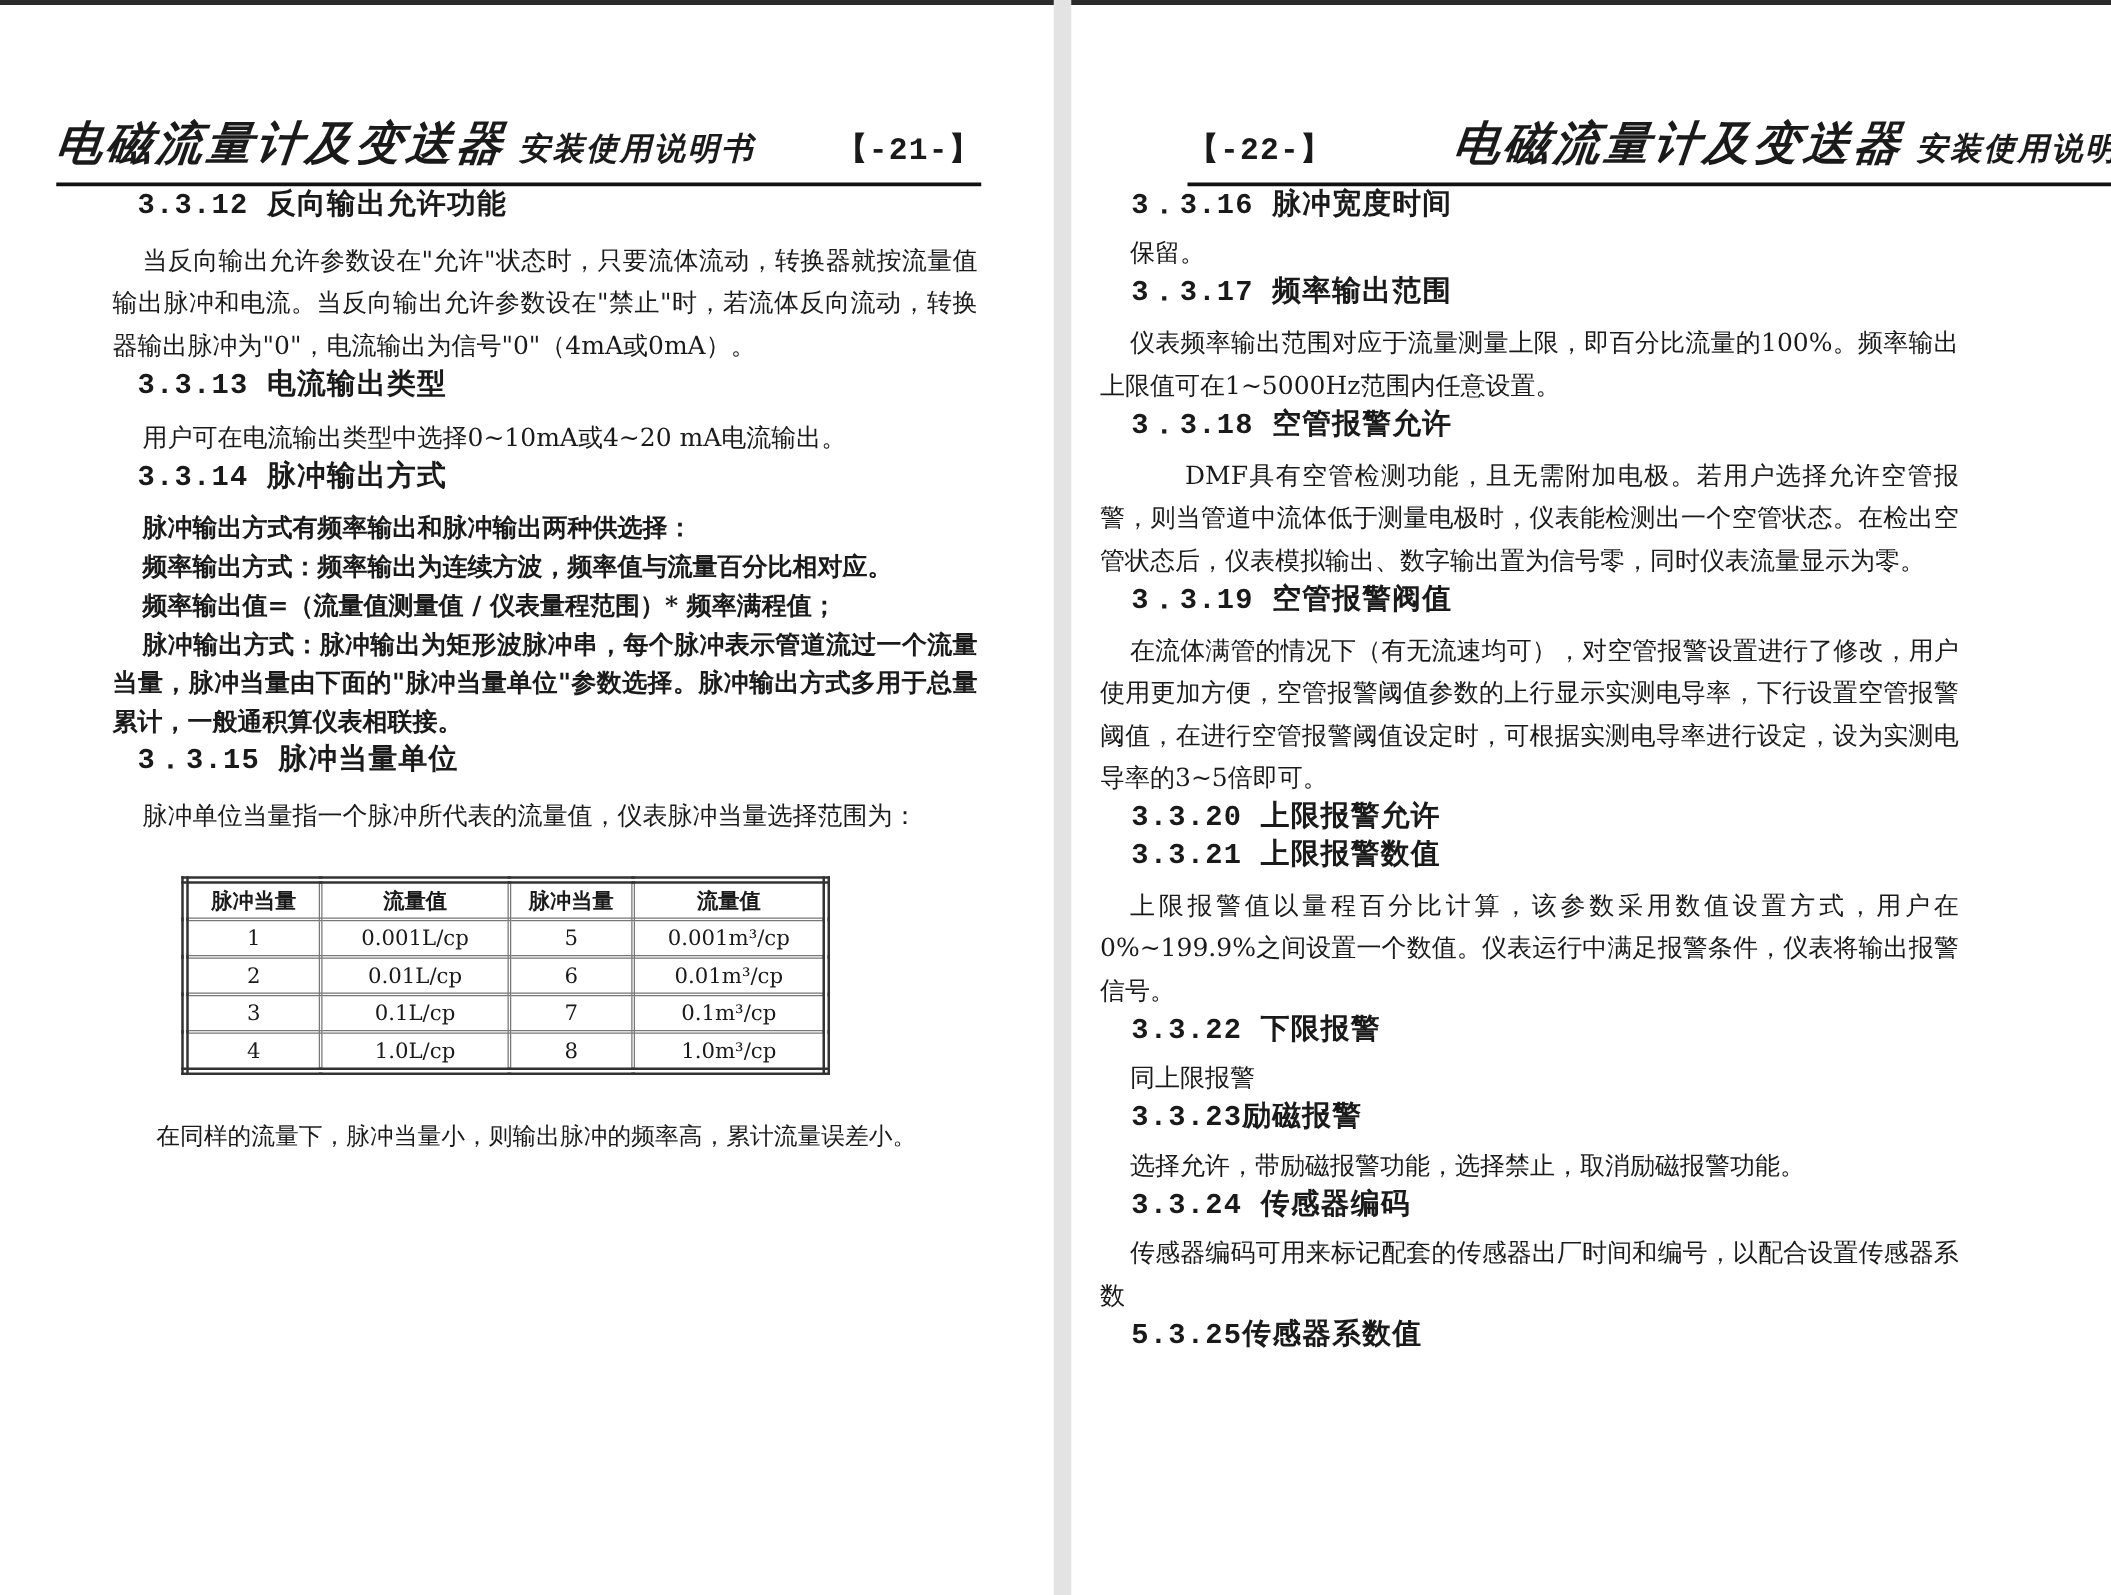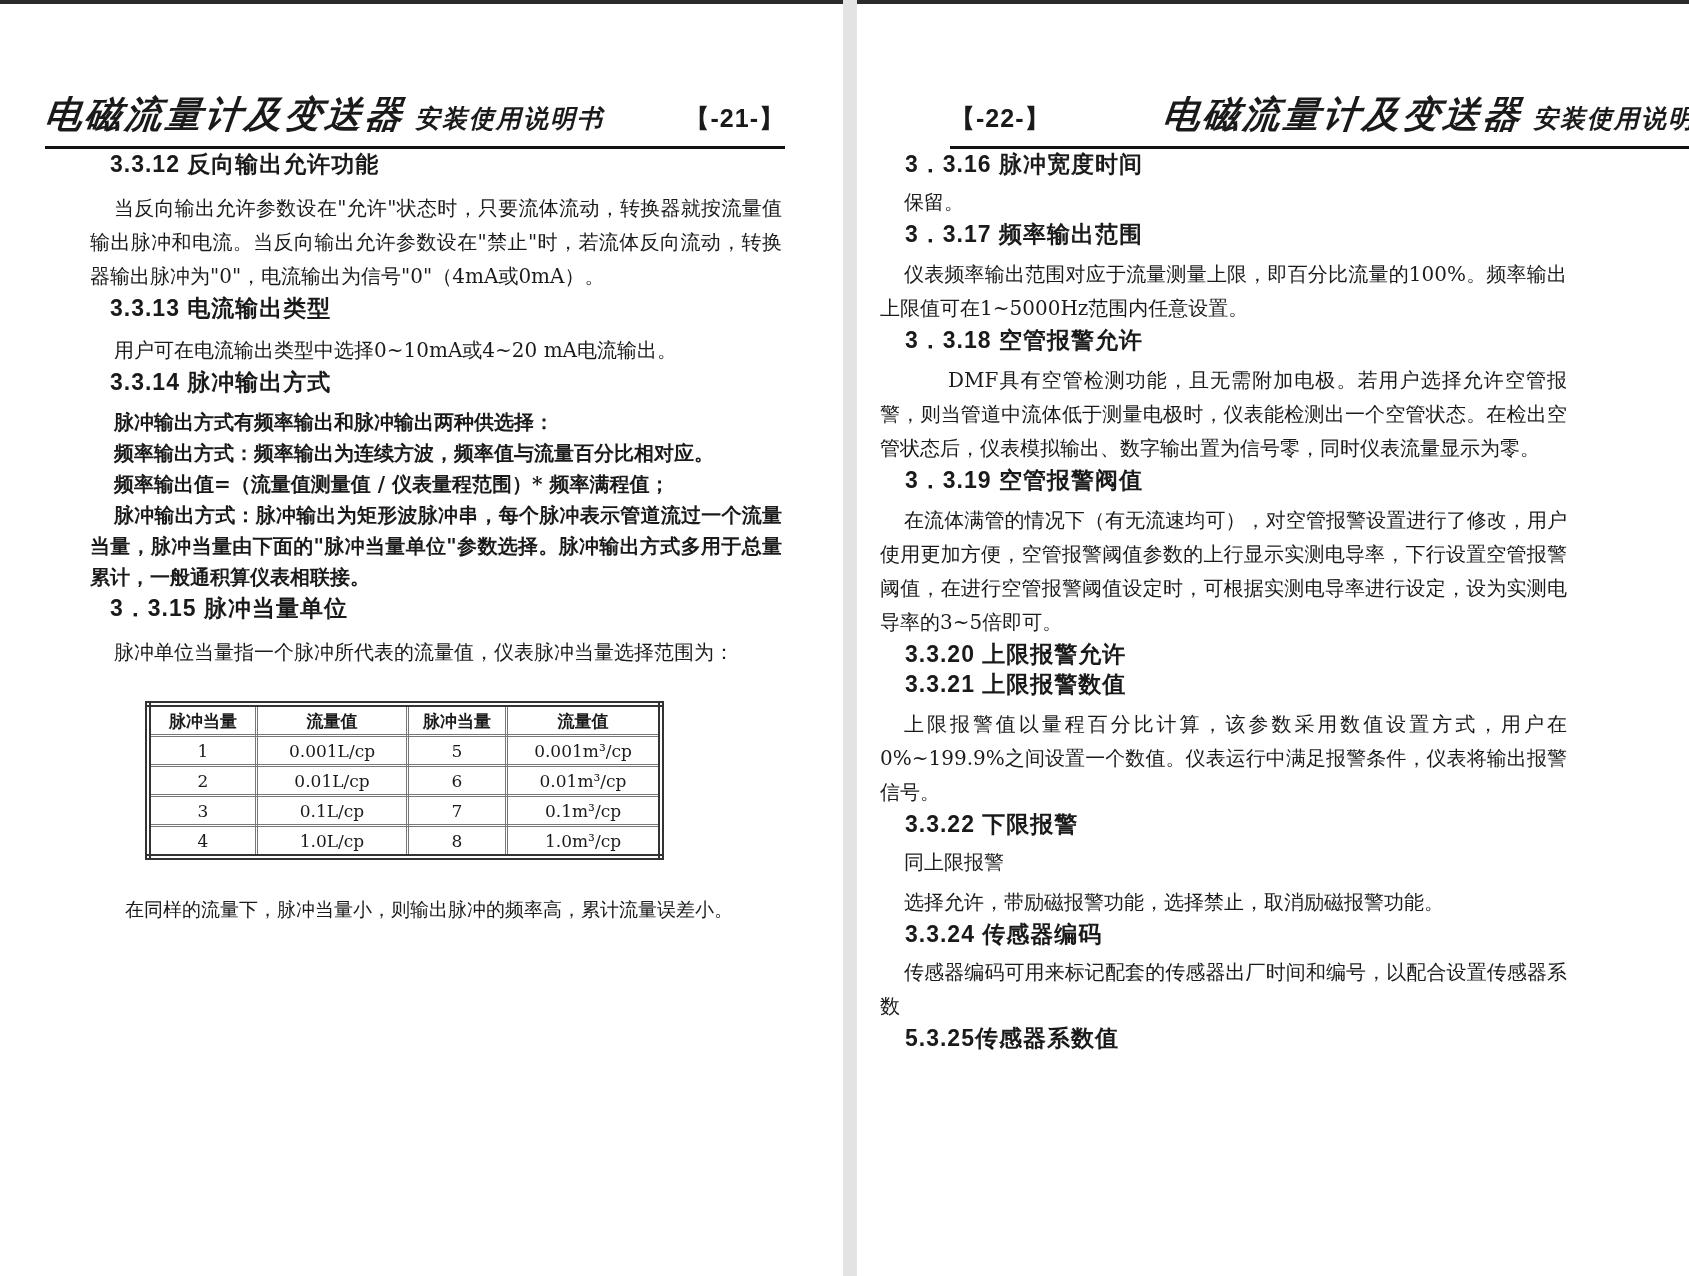--- a/index.html
+++ b/index.html
@@ -24,30 +24,30 @@
 
   .title-group{display:flex;align-items:baseline;gap:10px;white-space:nowrap;}
   .title-main{
     display:inline-block;font-weight:bold;font-style:italic;font-size:37px;
     letter-spacing:3px;transform:skewX(-6deg);
     font-family:"DejaVu Serif","Liberation Serif",serif;
   }
   .title-sub{font-weight:bold;font-size:25px;letter-spacing:2px;
     font-family:"Liberation Sans","DejaVu Sans",sans-serif;font-style:italic;}
   .page-no{font-weight:bold;font-size:25px;letter-spacing:1px;white-space:nowrap;
-    font-family:Liberation Sans, sans-serif;}
+    font-family:Liberation Mono, monospace;}
   .page-left .page-no{margin-left:auto;}
   .page-right .title-group{margin-left:auto;}
 
   .content{font-size:20px;line-height:34px;text-align:justify;}
   .content-left{margin:0 61px 0 90px;}
   .content-right{margin:0 9px 0 23px;width:687px;}
 
   h3.sec{
-    font-family:Liberation Sans, sans-serif;
+    font-family:Liberation Mono, monospace;
     font-size:23px;line-height:30px;font-weight:bold;letter-spacing:1px;
     margin:0;text-align:left;
   }
   .content-left h3.sec{margin-left:20px;}
   .content-right h3.sec{margin-left:25px;}
 
   p{margin:0;}
   .ti1{text-indent:1.2em;}
   .ti3{text-indent:3.4em;}
   .line{line-height:31px;font-weight:bold;}
@@ -180,20 +180,21 @@
       <p class="ti1 mt-s19p">在流体满管的情况下（有无流速均可），对空管报警设置进行了修改，用户使用更加方便，空管报警阈值参数的上行显示实测电导率，下行设置空管报警阈值，在进行空管报警阈值设定时，可根据实测电导率进行设定，设为实测电导率的3~5倍即可。</p>
 
       <h3 class="sec mt-s20h">3.3.20 上限报警允许</h3>
 
       <h3 class="sec mt-s21h">3.3.21 上限报警数值</h3>
       <p class="ti1 mt-s21p">上限报警值以量程百分比计算，该参数采用数值设置方式，用户在0%~199.9%之间设置一个数值。仪表运行中满足报警条件，仪表将输出报警信号。</p>
 
       <h3 class="sec mt-s22h">3.3.22 下限报警</h3>
       <p class="ti1 mt-sp">同上限报警</p>
 
+      <h3 class="sec mt-s23h">3.3.23励磁报警</h3>
       <p class="ti1 mt-sp">选择允许，带励磁报警功能，选择禁止，取消励磁报警功能。</p>
 
       <h3 class="sec mt-s24h">3.3.24 传感器编码</h3>
       <p class="ti1 mt-sp">传感器编码可用来标记配套的传感器出厂时间和编号，以配合设置传感器系数</p>
 
       <h3 class="sec mt-s25h">5.3.25传感器系数值</h3>
     </div>
   </section>
 </div>
 

